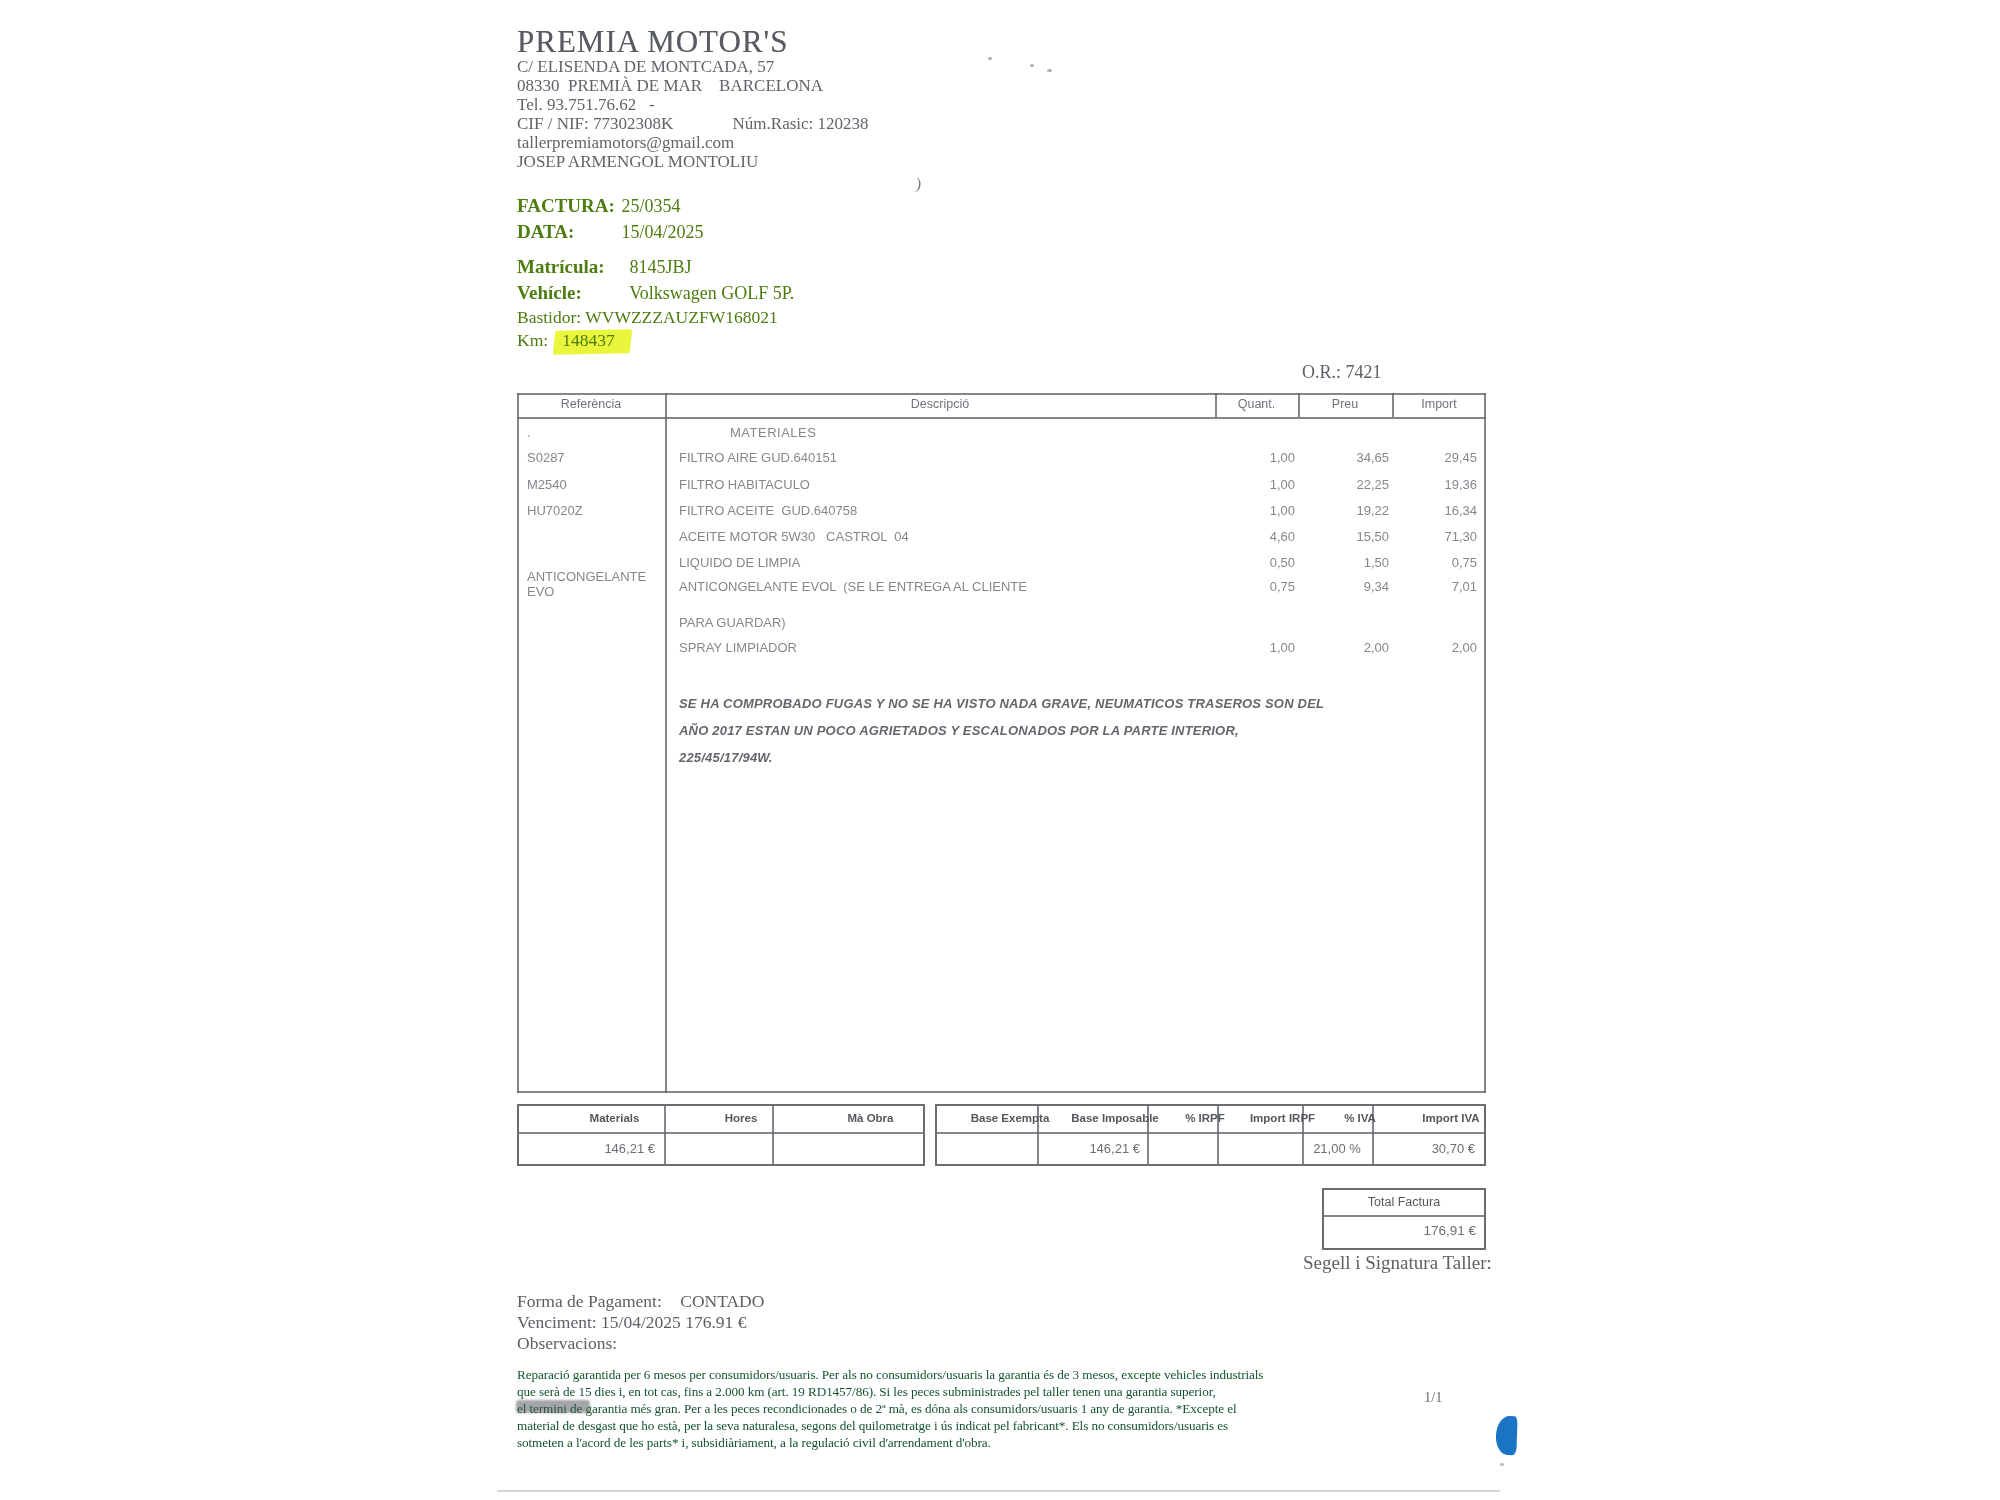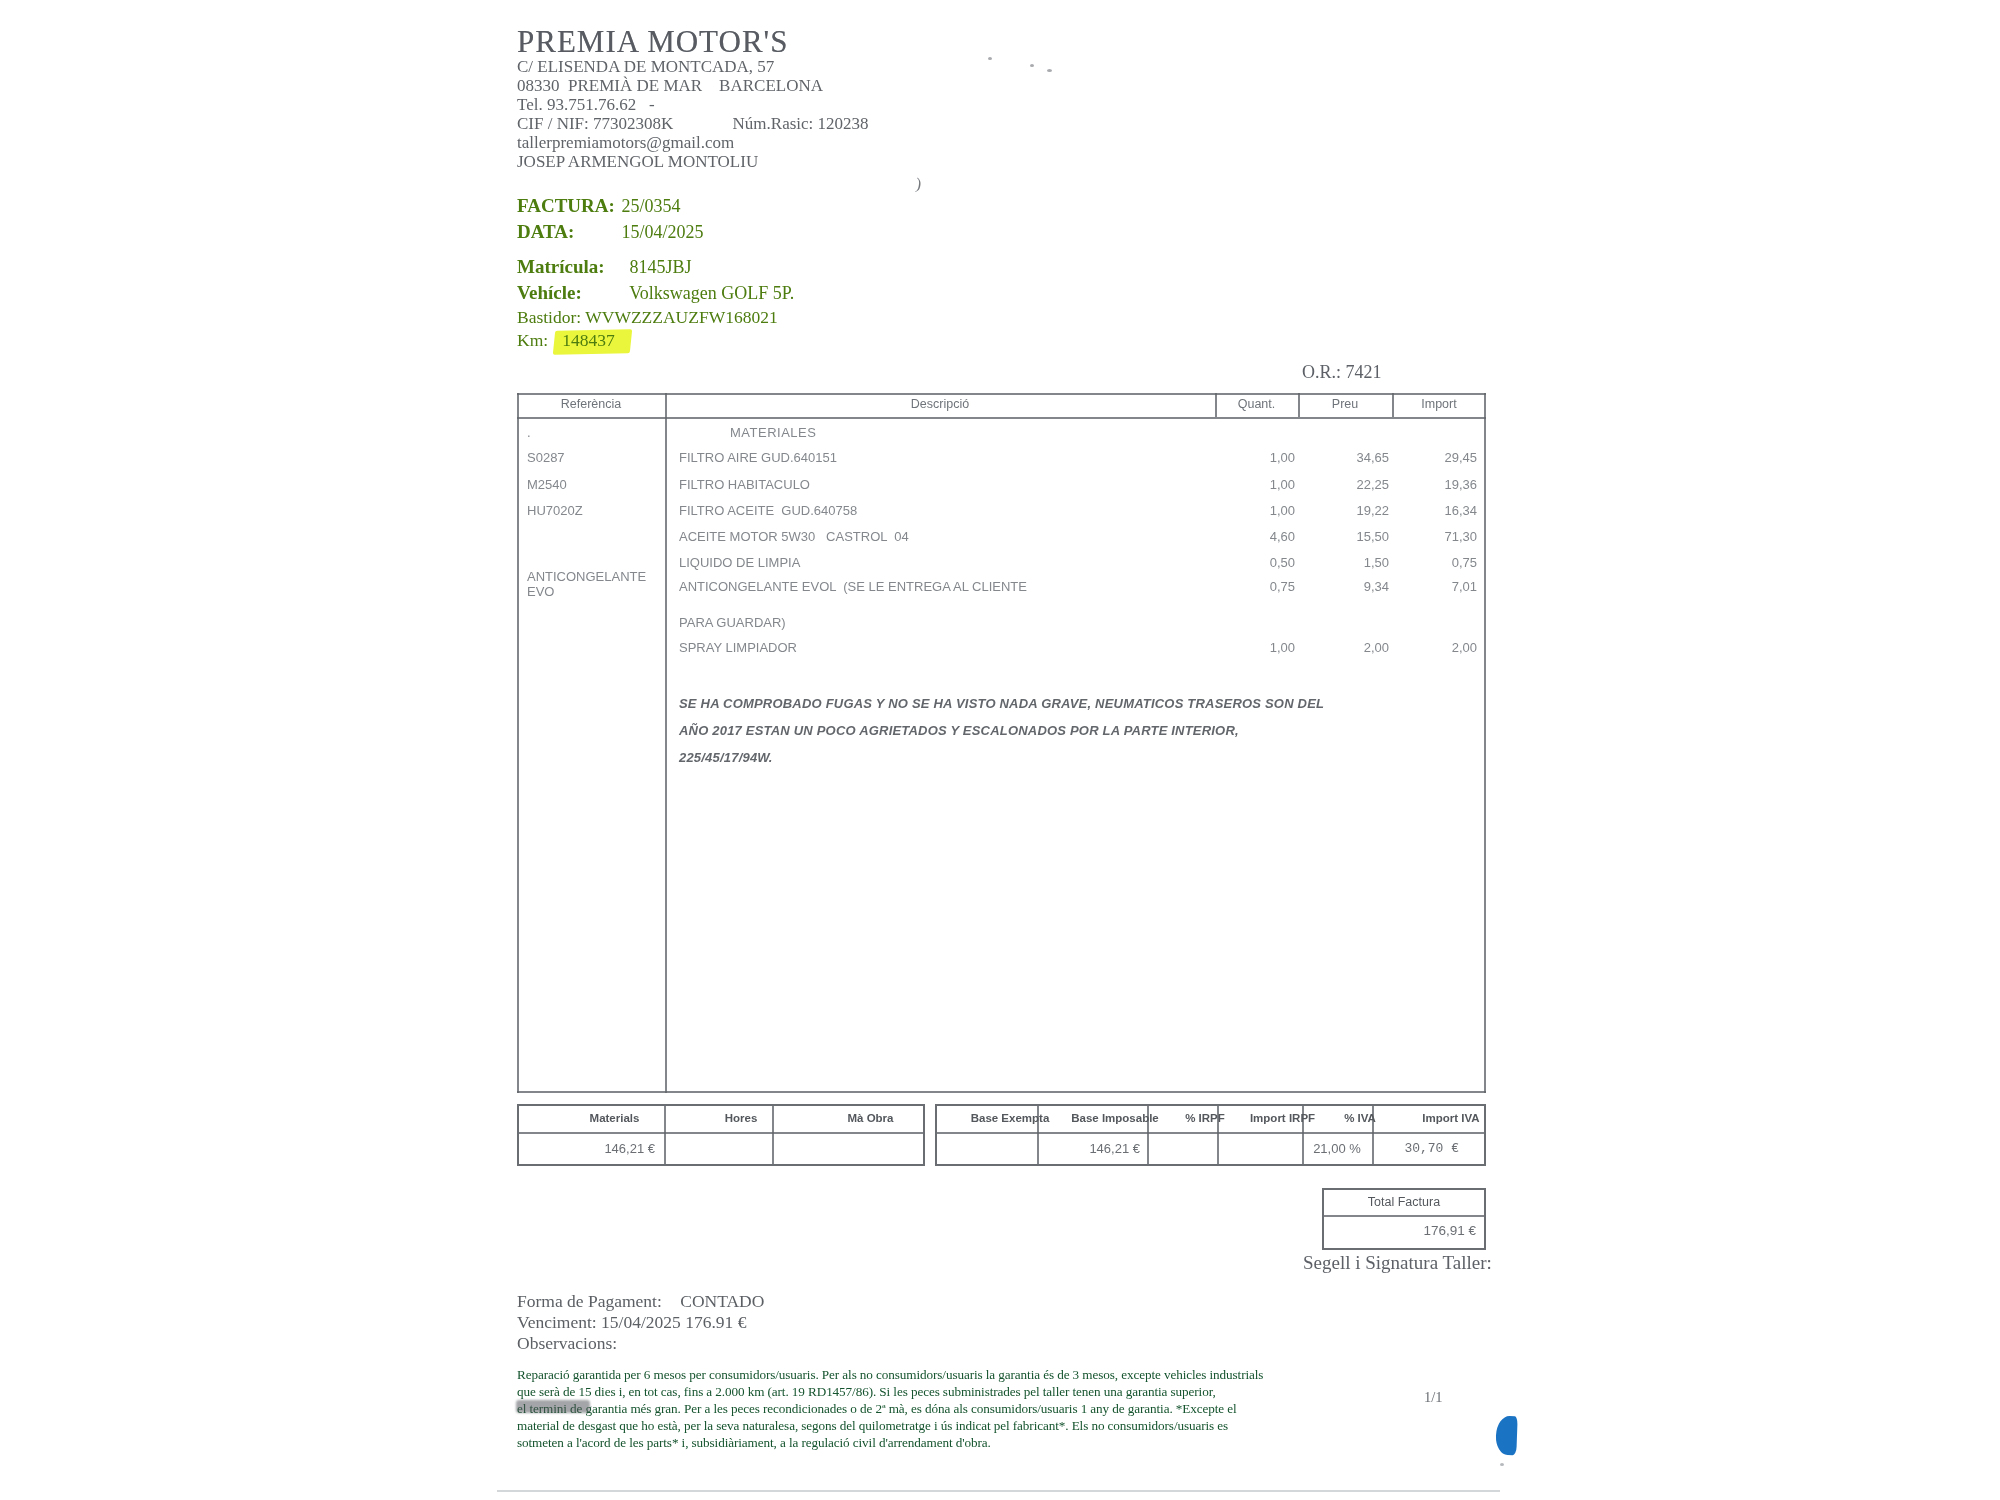--- a/index.html
+++ b/index.html
@@ -243,21 +243,21 @@
     <div class="sh" style="left:100px;width:110px;">Base Imposable</div>
     <div class="sh" style="left:210px;width:70px;">% IRPF</div>
     <div class="sh" style="left:280px;width:85px;">Import IRPF</div>
     <div class="sh" style="left:365px;width:70px;">% IVA</div>
     <div class="sh" style="left:435px;width:112px;">Import IVA</div>
     <div class="sv" style="left:5px;width:88px;"></div>
     <div class="sv" style="left:60px;width:143px;">146,21 €</div>
     <div class="sv" style="left:215px;width:58px;"></div>
     <div class="sv" style="left:285px;width:73px;"></div>
     <div class="sv" style="left:355px;width:90px;text-align:center;">21,00 %</div>
-    <div class="sv" style="left:404px;width:118px;font-family:Liberation Mono, monospace;">30,70 €</div>
+    <div class="sv" style="left:420px;width:118px;">30,70 €</div>
   </div>
 
   <div class="abs total">
     <div class="bl" style="left:0;right:0;top:25px;height:2px;"></div>
     <div class="tot-lbl">Total Factura</div>
     <div class="tot-val">176,91 €</div>
   </div>
   <div class="abs segell">Segell i Signatura Taller:</div>
 
   <div class="abs pay" style="top:1291px;">

